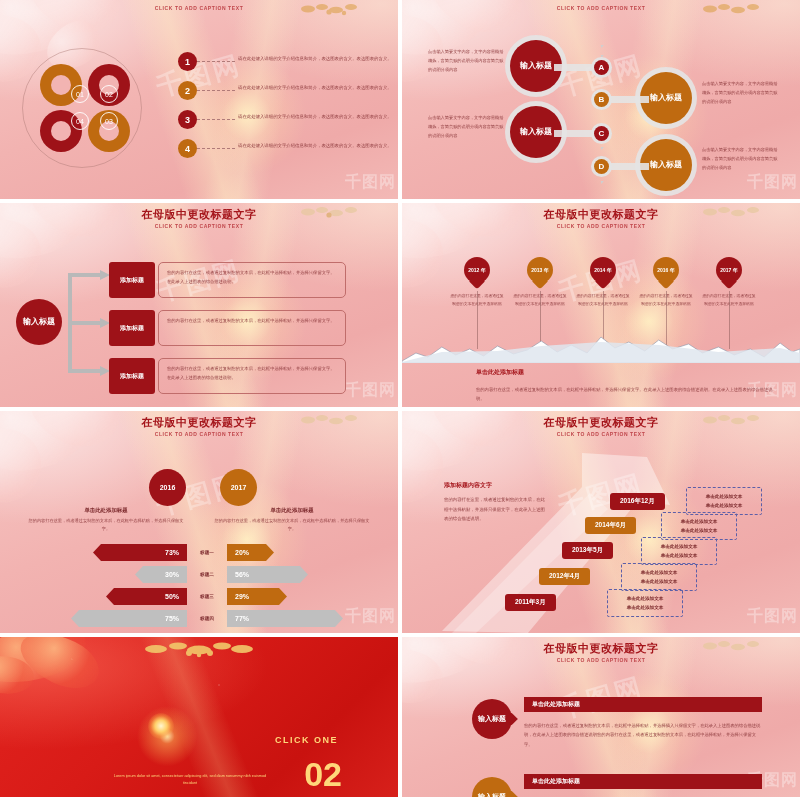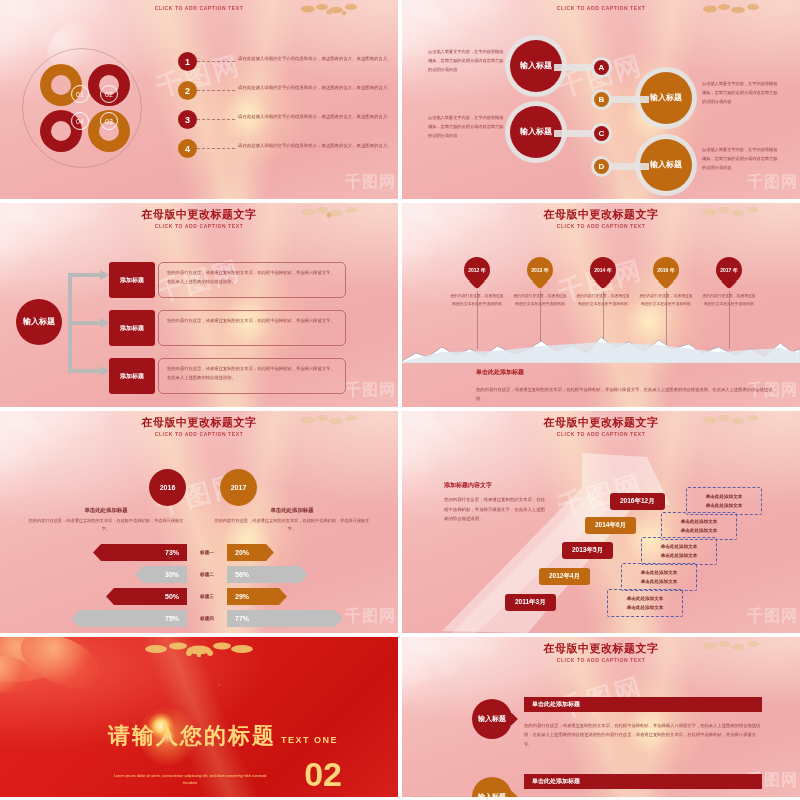--- a/index.html
+++ b/index.html
@@ -585,23 +585,22 @@
           <ellipse cx="44" cy="5" rx="9" ry="3.4"></ellipse>
         <ellipse cx="65" cy="9" rx="12" ry="4.4"></ellipse>
           <ellipse cx="88" cy="5" rx="9" ry="3.4"></ellipse>
         <ellipse cx="108" cy="8" rx="11" ry="4"></ellipse>
         <circle cx="55" cy="12" r="3"></circle>
           <circle cx="76" cy="12" r="3"></circle>
           <circle cx="65" cy="14" r="2.2"></circle>
       </g>
     </svg>
     <div class="glow"></div>
-    <div class="s7title">请输入您的标题</div>
     <div class="s7sub">Lorem ipsum dolor sit amet, consectetuer adipiscing elit, sed diam nonummy nibh euismod tincidunt</div>
-    <div class="s7part">TEXT ONE</div>
+    <div class="s7part">CLICK ONE</div>
     <div class="s7num">02</div>
   </div>
 
   <div class="slide">
     <div class="bg-pink"></div>
     <div class="petals">
       <span class="p1"></span>
         <span class="p2"></span>
         <span class="p3"></span>
     </div>

